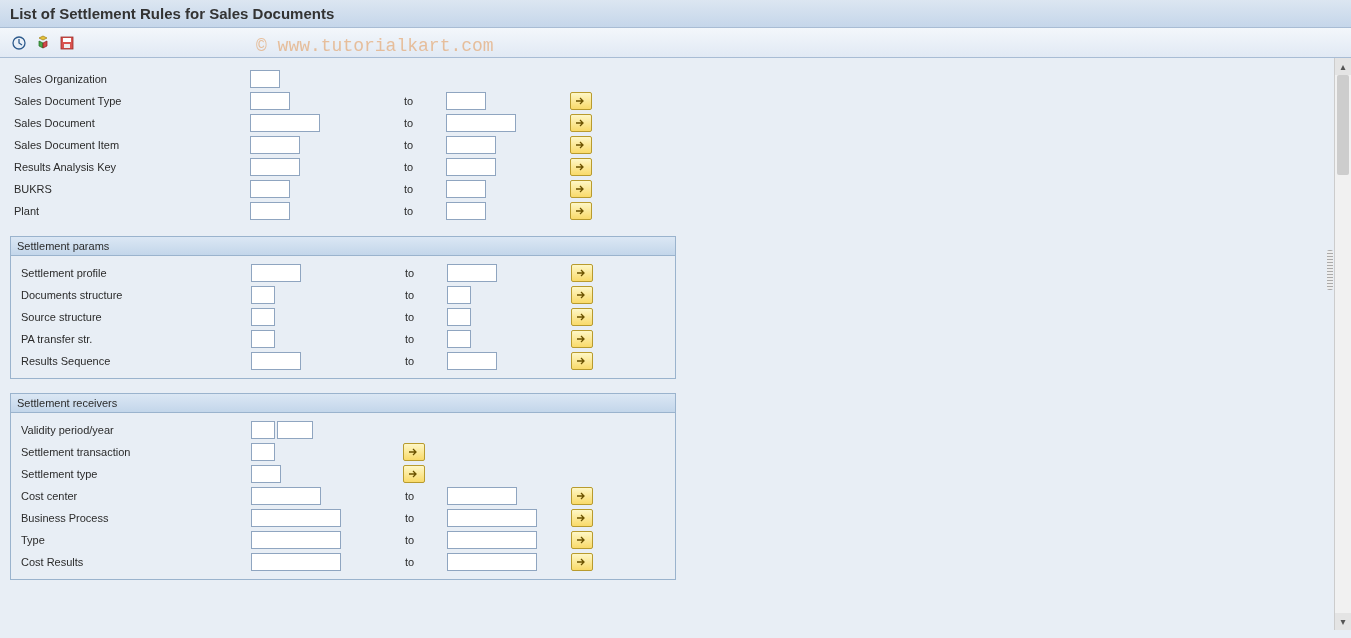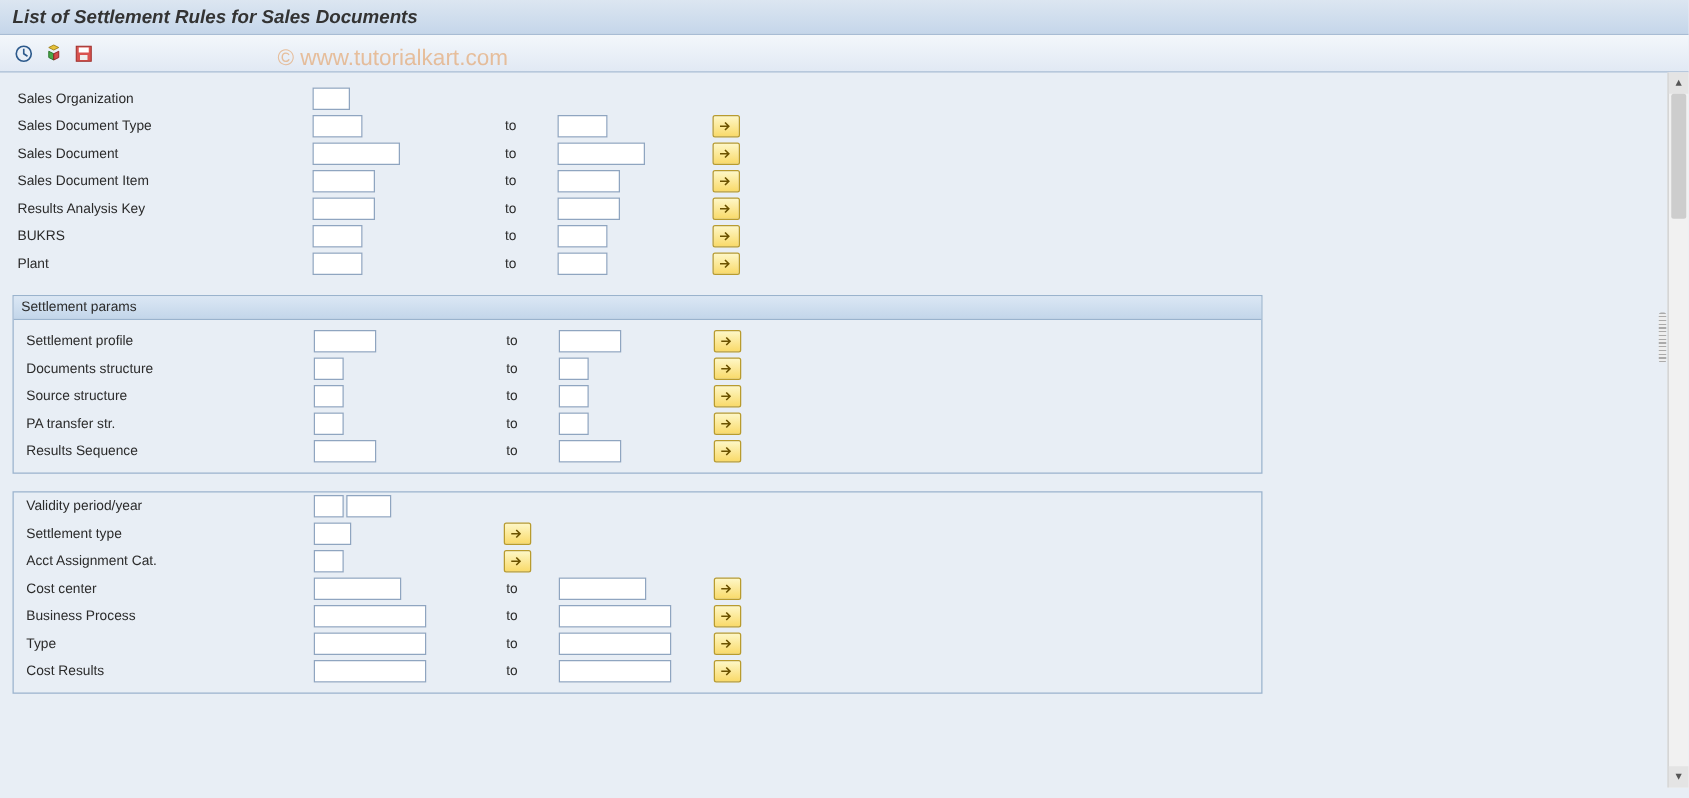--- a/index.html
+++ b/index.html
@@ -9,21 +9,20 @@
     background: #e8eef5;
     width: 1351px;
     height: 638px;
     overflow: hidden;
     position: relative;
   }
   .title-bar {
     background: linear-gradient(#dce6f1, #c5d6ea);
     border-bottom: 1px solid #a8bcd4;
     padding: 5px 10px;
-    font-style: italic;
     font-weight: bold;
     font-size: 15px;
     color: #333;
   }
   .toolbar {
     background: linear-gradient(#f3f7fb, #e1e9f4);
     border-bottom: 1px solid #a8bcd4;
     padding: 5px 10px;
     display: flex;
     align-items: center;
@@ -121,40 +120,40 @@
     background: linear-gradient(#fef7c6, #f9da6a);
     border: 1px solid #b89b2e;
     border-radius: 2px;
     display: inline-flex;
     align-items: center;
     justify-content: center;
     cursor: pointer;
   }
   .multi-btn svg { display:block; }
   .group {
-    width: 1000px;
+    width: 666px;
     border: 1px solid #9ab3cd;
     margin-top: 14px;
     padding-bottom: 6px;
     position: relative;
   }
   .group-header {
     background: linear-gradient(#dbe7f4, #c3d6ea);
     border-bottom: 1px solid #9ab3cd;
     padding: 3px 6px;
     color: #2b2b2b;
     margin-bottom: 6px;
   }
   .watermark {
     position: absolute;
     top: 36px;
-    left: 222px;
+    left: 256px;
     font-size: 18px;
     color: rgba(228,150,80,0.55);
-    font-family: Liberation Sans, sans-serif;
+    font-family: Liberation Mono, monospace;
     pointer-events: none;
     z-index: 50;
   }
 </style>
 </head>
 <body>
 
 <div class="title-bar">
   <span>List of Settlement Rules for Sales Documents</span>
 </div>
@@ -311,39 +310,40 @@
       <div class="input-cell2"><input class="sap w-md" style=""></div>
       <div class="multi-btn-cell"><div class="multi-btn">
             <svg width="12" height="10">
               <path d="M1 5 L8 5 M5 2 L8 5 L5 8" stroke="#6b5200" stroke-width="1.3" fill="none"></path>
             </svg>
           </div></div>
     </div>
   </div>
 
   <div class="group">
+    <div class="group-header">Settlement receivers</div>
 
     <div class="field-row">
       <div class="field-label">Validity period/year</div>
       <div class="input-cell1">
         <input class="sap w-pair1" style=""><input class="sap w-pair2" style="">
       </div>
     </div>
     <div class="field-row">
+      <div class="field-label">Settlement transaction</div>
+      <div class="input-cell1"><input class="sap w-tiny" style=""></div>
+      <div class="multi-btn-cell"><div class="multi-btn">
+            <svg width="12" height="10">
+              <path d="M1 5 L8 5 M5 2 L8 5 L5 8" stroke="#6b5200" stroke-width="1.3" fill="none"></path>
+            </svg>
+          </div></div>
+    </div>
+    <div class="field-row">
       <div class="field-label">Settlement type</div>
       <div class="input-cell1"><input class="sap w-xs" style=""></div>
-      <div class="multi-btn-cell"><div class="multi-btn">
-            <svg width="12" height="10">
-              <path d="M1 5 L8 5 M5 2 L8 5 L5 8" stroke="#6b5200" stroke-width="1.3" fill="none"></path>
-            </svg>
-          </div></div>
-    </div>
-    <div class="field-row">
-      <div class="field-label">Acct Assignment Cat.</div>
-      <div class="input-cell1"><input class="sap w-tiny" style=""></div>
       <div class="multi-btn-cell"><div class="multi-btn">
             <svg width="12" height="10">
               <path d="M1 5 L8 5 M5 2 L8 5 L5 8" stroke="#6b5200" stroke-width="1.3" fill="none"></path>
             </svg>
           </div></div>
     </div>
     <div class="field-row">
       <div class="field-label">Cost center</div>
       <div class="input-cell1"><input class="sap w-lg" style=""></div>
       <div class="to-cell">to</div>

